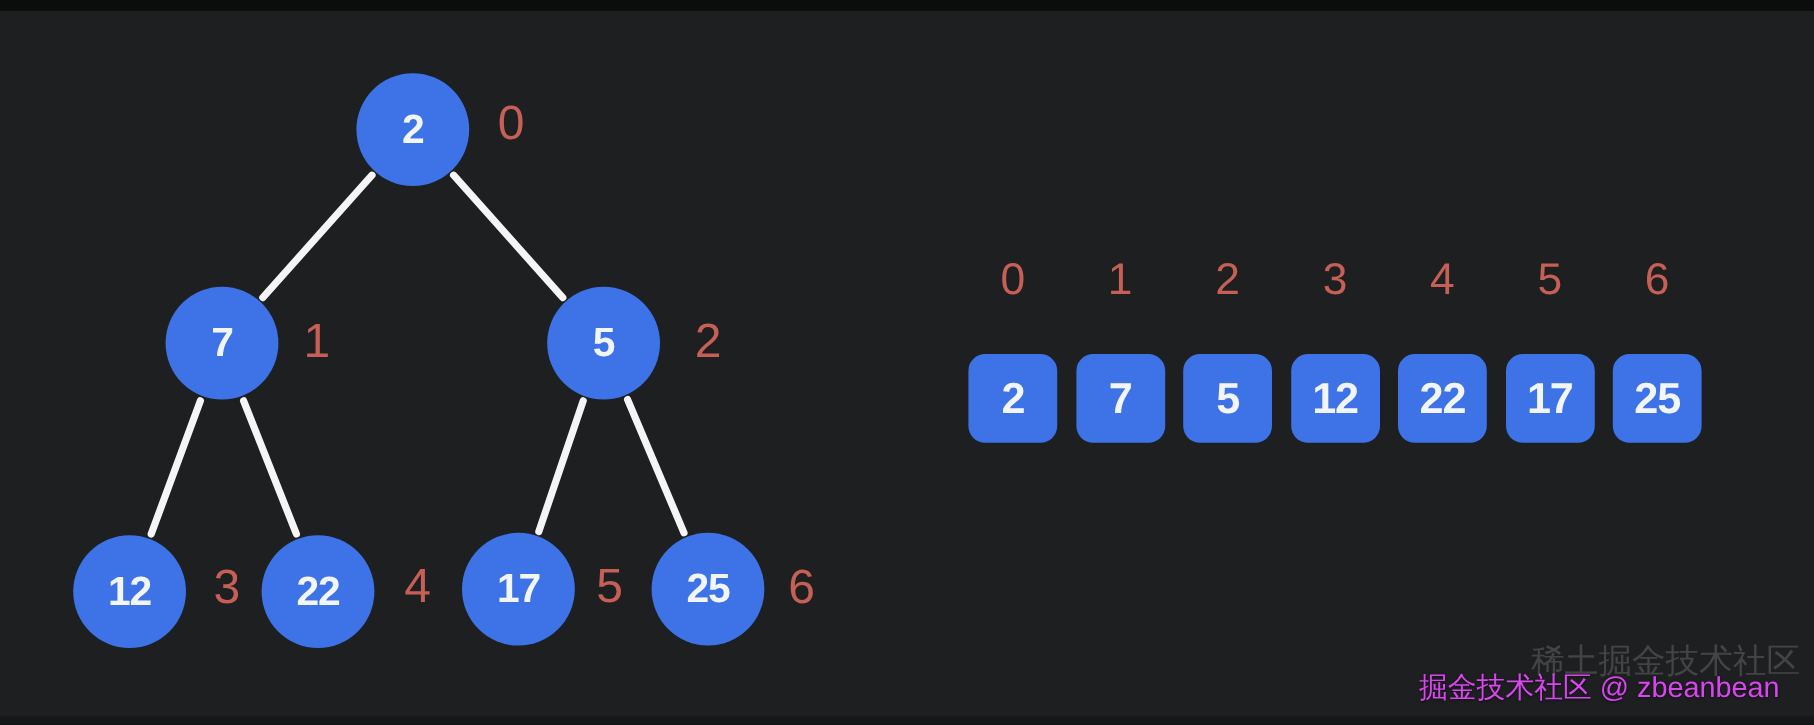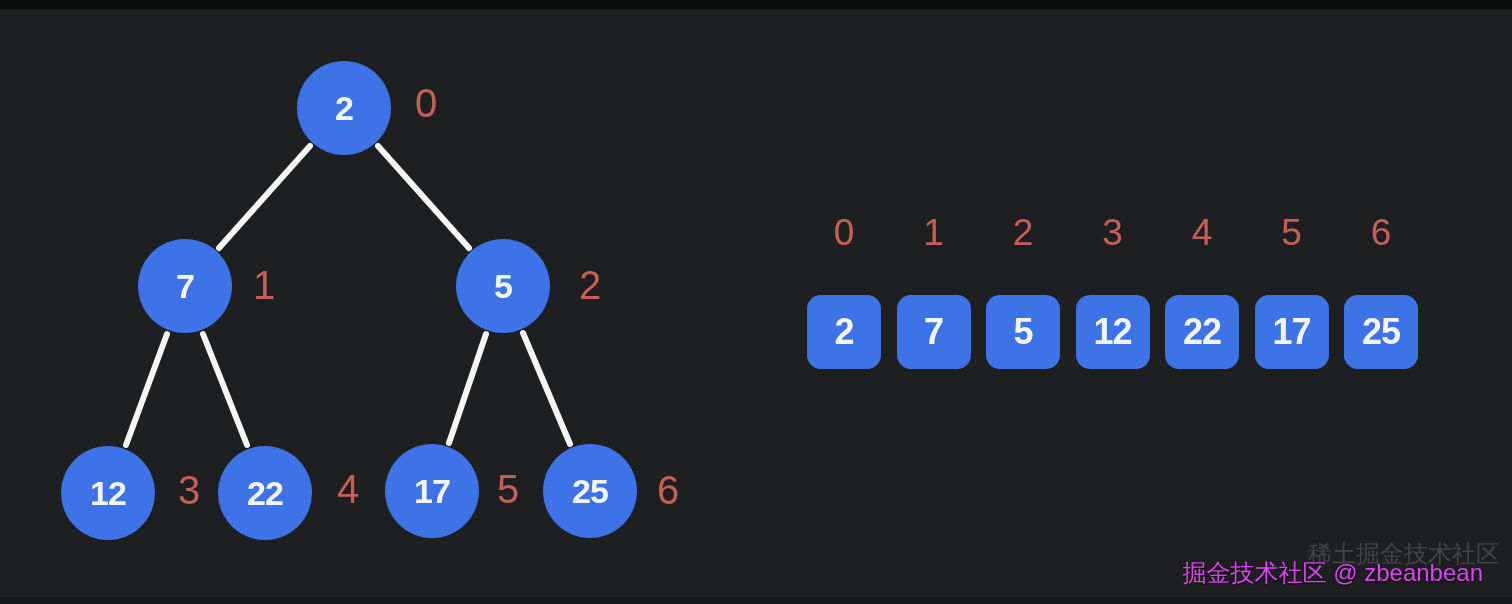--- a/index.html
+++ b/index.html
@@ -84,21 +84,21 @@
     display: flex; align-items: center; justify-content: center;
     color: var(--node-text);
     font-size: 36px;
     font-weight: bold;
     letter-spacing: -1px;
   }
   .watermark-faint {
     position: absolute;
     right: 12px; bottom: 34px;
     color: rgba(140, 140, 140, 0.35);
-    font-size: 24px;
+    font-size: 28px;
     white-space: nowrap;
   }
   .watermark-main {
     position: absolute;
     right: 29px; bottom: 15px;
     color: #d946ef;
     font-size: 24px;
     font-weight: 400;
     white-space: nowrap;
     text-shadow: 0 1px 2px rgba(0,0,0,0.6);

